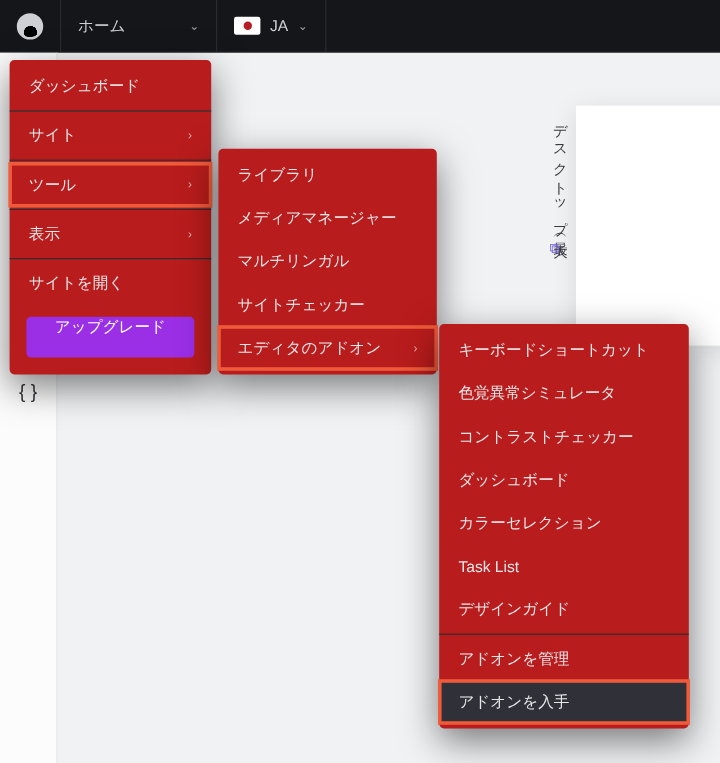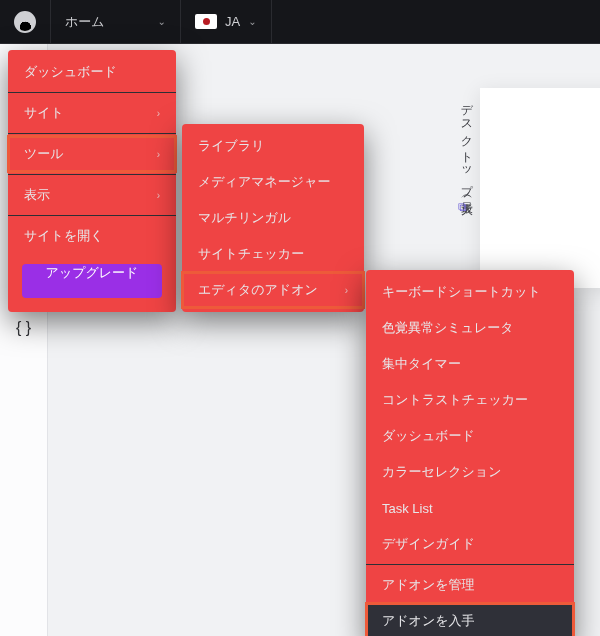--- a/index.html
+++ b/index.html
@@ -84,21 +84,21 @@
   .vicon {
     position: absolute;
     top: 200px; left: 458px;
     color: #6f63d6;
     font-size: 12px;
   }
 
   
   .menu {
     position: absolute;
-    background: #ef4444;
+    background: #b91c1c;
     border-radius: 4px;
     box-shadow: 0 10px 30px rgba(0,0,0,.5);
     padding: 4px 0;
   }
   .menu-item {
     display: flex;
     align-items: center;
     justify-content: space-between;
     height: 36px;
     padding: 0 16px;
@@ -207,23 +207,20 @@
 </div>
 
 <div class="menu menu3">
   <div class="menu-item">
       <span>キーボードショートカット</span>
     </div>
   <div class="menu-item">
       <span>色覚異常シミュレータ</span>
     </div>
   <div class="menu-item">
-      <span>集中タイマー</span>
-    </div>
-  <div class="menu-item">
       <span>コントラストチェッカー</span>
     </div>
   <div class="menu-item">
       <span>ダッシュボード</span>
     </div>
   <div class="menu-item">
       <span>カラーセレクション</span>
     </div>
   <div class="menu-item">
       <span>Task List</span>

